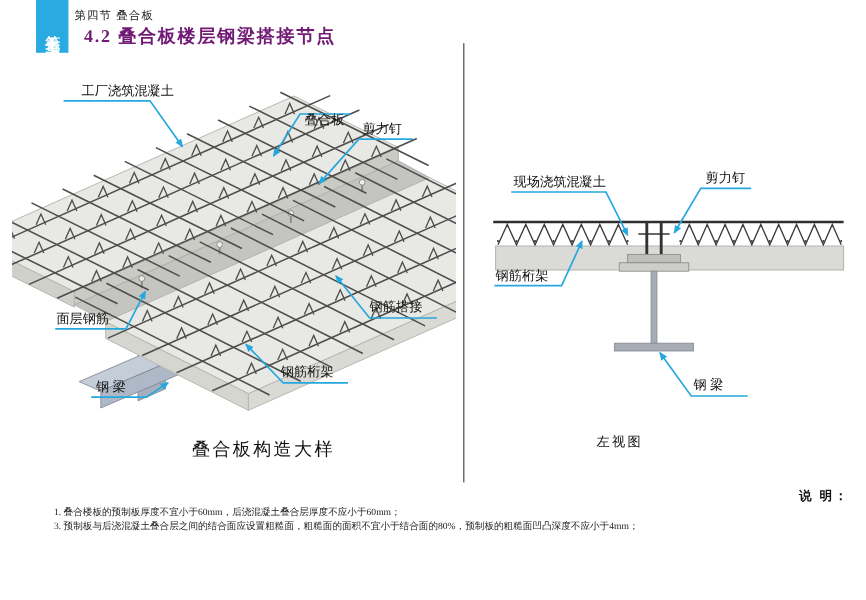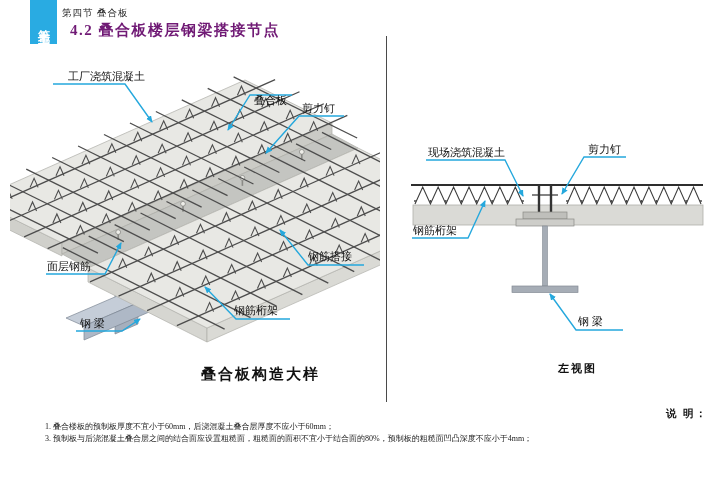--- a/index.html
+++ b/index.html
@@ -9,21 +9,21 @@
   
   .chapter-tab{left:30px;top:0;width:27px;height:44px;background:#29abe2;color:#fff;
        writing-mode:vertical-rl;text-orientation:upright;display:flex;align-items:center;justify-content:center;
        font-weight:bold;font-size:12px;letter-spacing:2px;}
   .section-label{left:62px;top:7px;font-size:9.5px;color:#222;letter-spacing:1px;}
   .page-title{left:70px;top:21px;font-size:15px;font-weight:bold;color:#701a75;letter-spacing:1.5px;}
   .divider{left:386px;top:36px;width:1.2px;height:366px;background:#4a4a4a;}
   
   .fig-svg{display:block;}
   .lbl{font-size:11px;color:#111;white-space:nowrap;line-height:13px;}
-  .caption{font-size:15px;font-weight:bold;color:#111;text-align:right;letter-spacing:2px;}
+  .caption{font-size:15px;font-weight:normal;color:#111;text-align:left;letter-spacing:2px;}
   
   .notes{left:28px;top:407px;width:680px;}
   .notes-heading{font-size:10.5px;font-weight:bold;letter-spacing:2px;color:#111;text-align:right;}
   .note-item{font-size:8px;color:#222;margin-left:17px;line-height:11.8px;white-space:nowrap;}
 </style>
 </head>
 <body>
 
 <div class="abs chapter-tab">第七章</div>
 <div class="abs section-label">第四节 叠合板</div>

